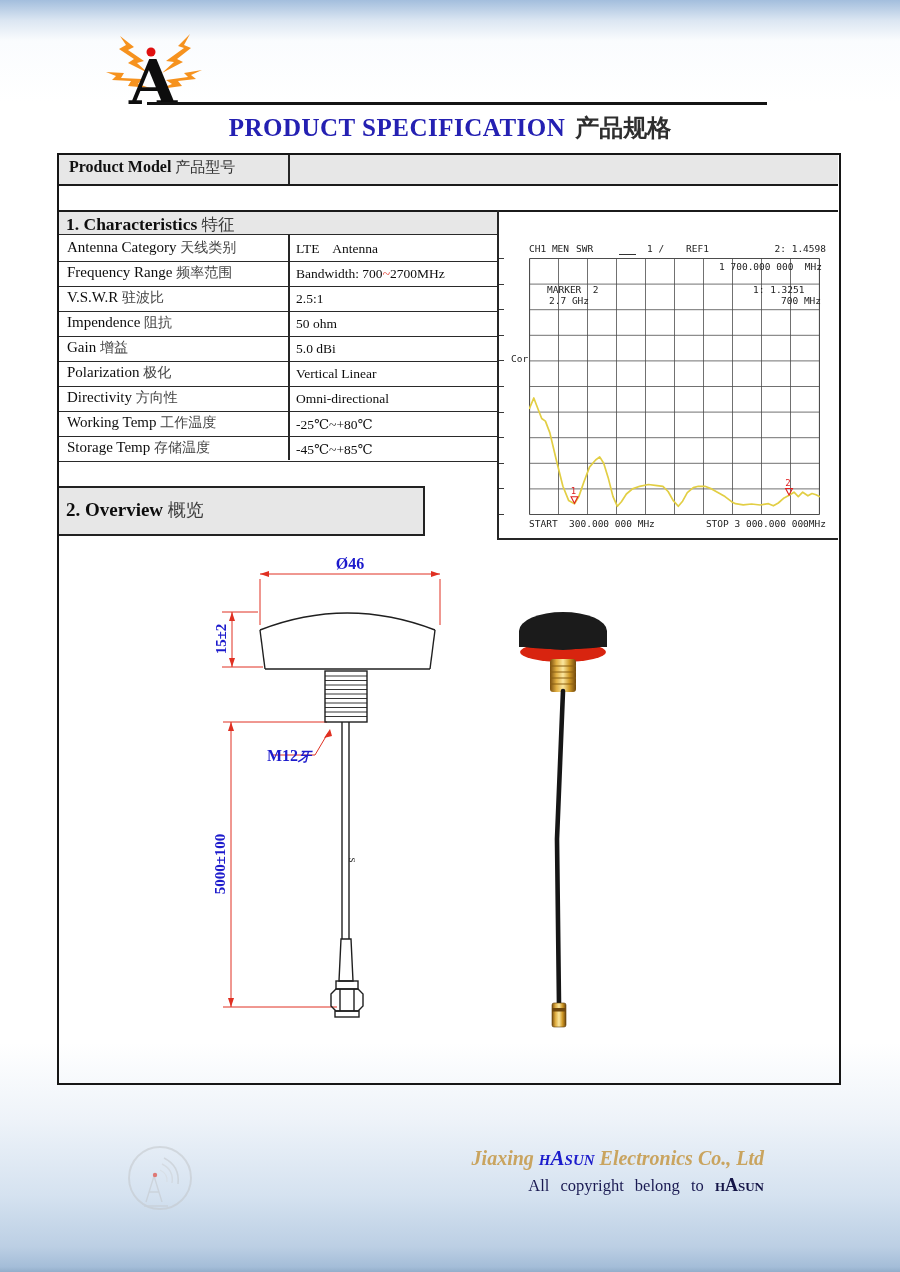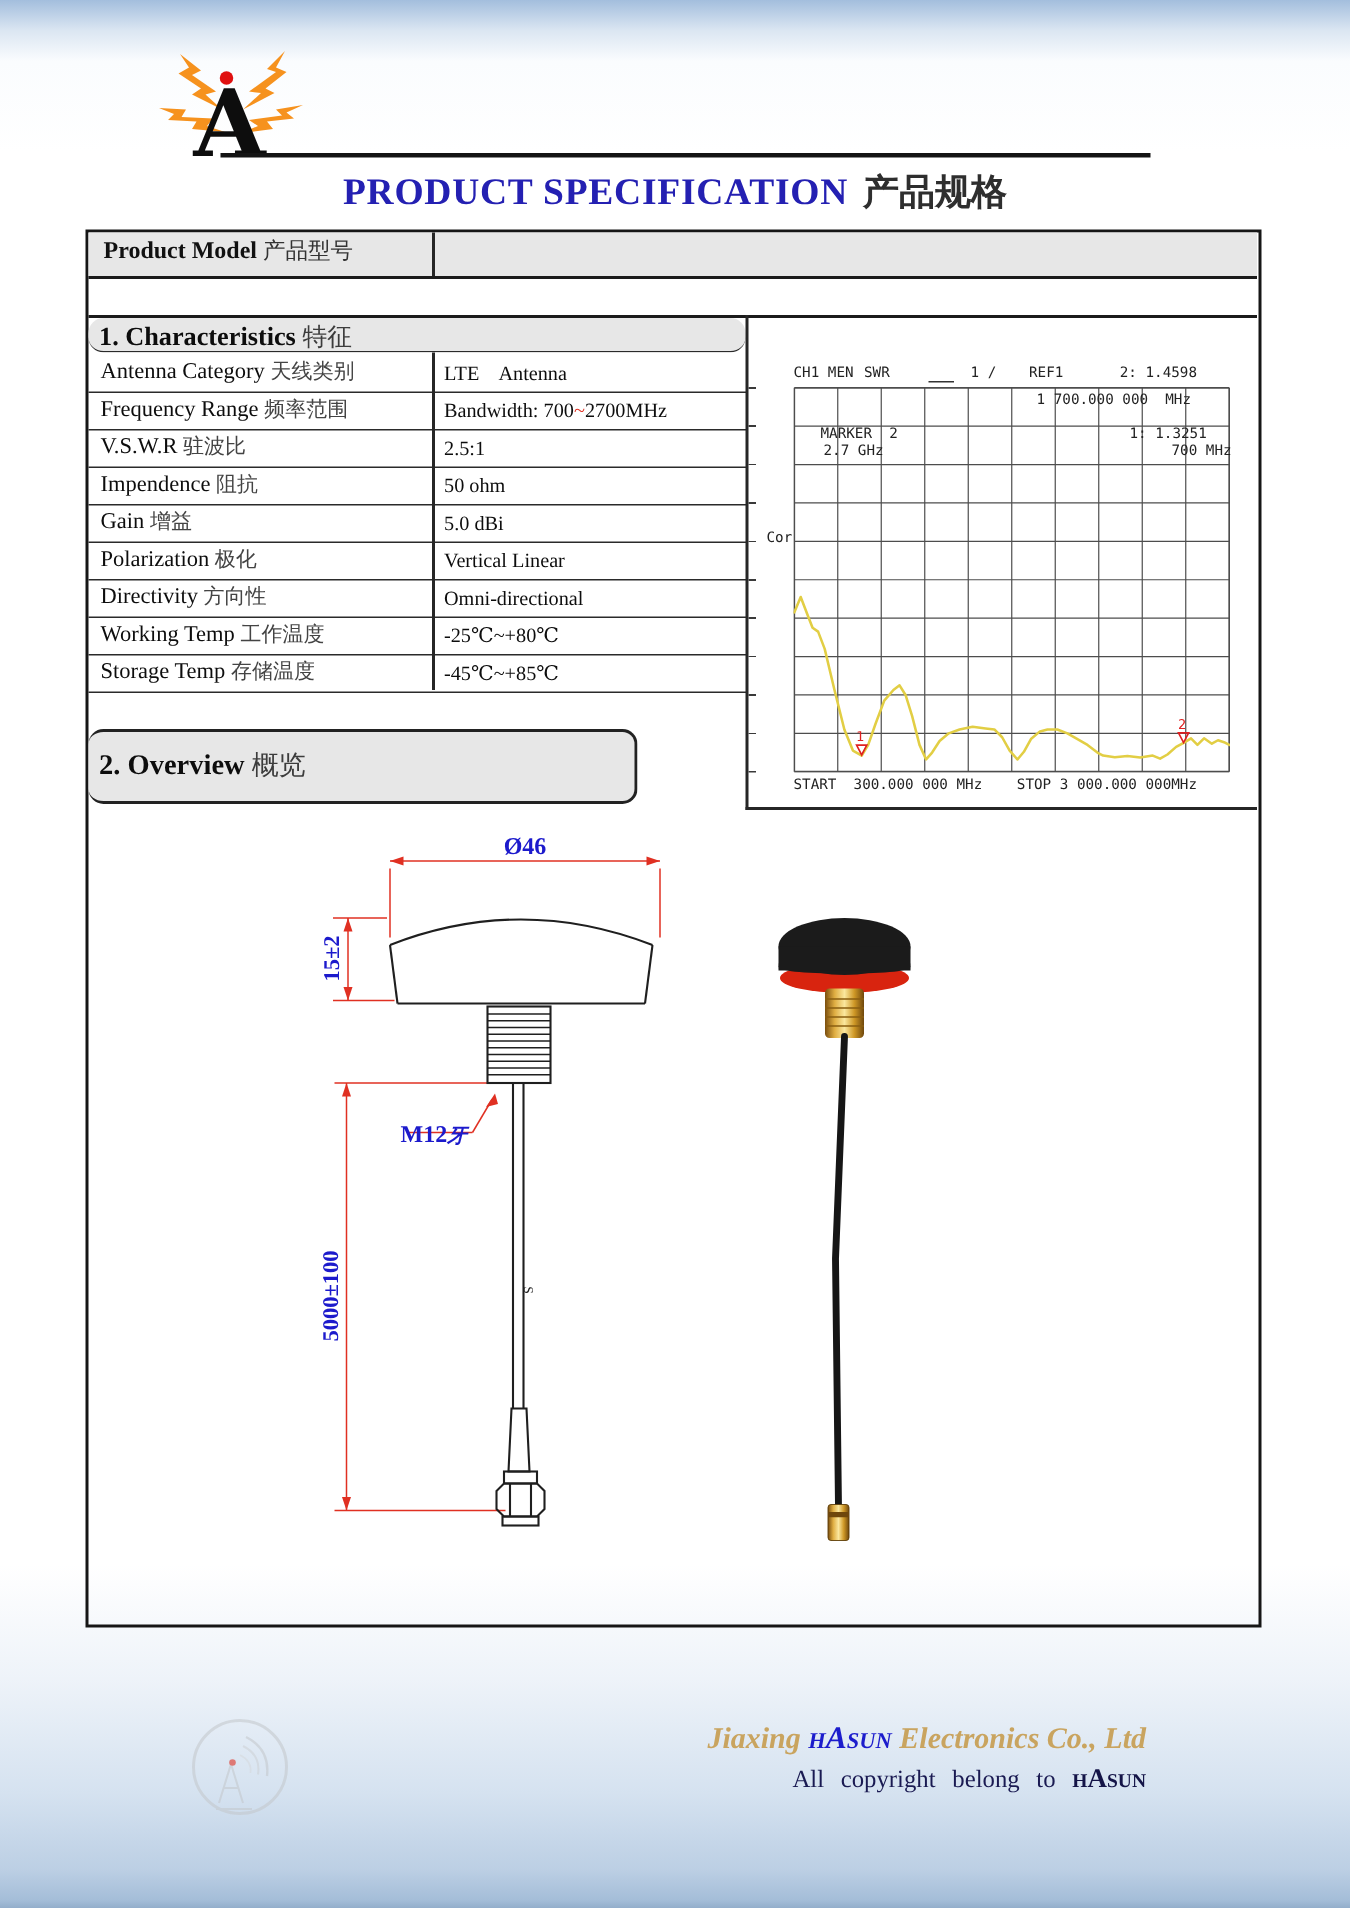--- a/index.html
+++ b/index.html
@@ -16,21 +16,21 @@
   .frame{left:57px;top:153px;width:784px;height:932px;border:2.5px solid #161616;box-sizing:border-box;background:transparent;}
   .cell-gray{background:#e7e7e7;}
   .pm-row{left:0;top:0;width:779px;height:29px;}
   .pm-label{left:10px;top:3px;font-size:16px;color:#111;}
   .pm-label b{font-weight:bold;}
   .pm-zh{font-weight:normal;color:#333;font-size:15px;}
   .pm-value{left:230px;top:4px;width:549px;text-align:center;font-size:15.5px;color:#111;}
   .vline{background:#262626;width:1.7px;}
   .hline2{background:#262626;height:1.7px;}
   .hline-bold{background:#1b1b1b;height:2.2px;}
-  .sec-head{font-size:17.5px;font-weight:bold;color:#0d0d0d;padding:2px 0 12px 7px;box-sizing:border-box;border-radius:10px;}
+  .sec-head{font-size:17.5px;font-weight:bold;color:#0d0d0d;padding:2px 0 12px 7px;box-sizing:border-box;}
   .sec-head .zh{font-weight:normal;color:#3c3c3c;font-size:16.5px;}
   .char-row{left:0;width:439px;height:25px;border-bottom:1.6px solid #2a2a2a;box-sizing:border-box;}
   .char-label{position:absolute;left:8px;top:2px;font-size:15px;color:#0d0d0d;white-space:pre;}
   .char-label .zh{color:#444;font-size:14px;}
   .char-val{position:absolute;left:237px;top:3.5px;font-size:13.5px;color:#0d0d0d;white-space:pre;}
   .red{color:#e03022;}
   
   .mono{font-family:"DejaVu Sans Mono","Liberation Mono",monospace;font-size:9.5px;color:#222;white-space:pre;}
   .ticks{width:5px;background:repeating-linear-gradient(180deg,#3a3a3a 0 1.1px,transparent 1.1px 25.6px);}
   
@@ -118,21 +118,21 @@
 
   <div class="abs cell-gray sec-head" style="left:0;top:331px;width:366px;height:50px;border:2px solid #222;border-left:none;box-sizing:border-box;padding-top:10px;font-size:19px;">
     <span>2. Overview</span>
     <span class="zh" style="font-size:18px;">概览</span>
   </div>
 
   <div class="abs vline" style="left:438px;top:55px;height:330px;"></div>
   <div class="abs hline2" style="left:438px;top:383px;width:341px;"></div>
   <div class="abs ticks" style="left:440px;top:103px;height:257px;"></div>
 
-  <div class="abs" style="left:470px;top:88px;width:269px;height:290px;">
+  <div class="abs" style="left:470px;top:88px;width:269px;height:290px;padding-left:28px;">
     <div class="abs mono" style="left:0;top:0;">CH1 MEN</div>
     <div class="abs mono" style="left:47px;top:0;">SWR</div>
     <div class="abs mono" style="left:118px;top:0;">1 /</div>
     <div class="abs mono" style="left:157px;top:0;">REF1</div>
     <div class="abs mono" style="right:0;top:0;">2: 1.4598</div>
     <div class="abs" style="left:90px;top:11px;width:17px;height:1.3px;background:#333;"></div>
 
     <svg class="abs" style="left:0;top:15px;" width="291" height="257" viewBox="0 0 291 257">
         <line x1="0.5" y1="0.5" x2="0.5" y2="256.5" stroke="#4d4d4d" stroke-width="1.2"></line>
         <line x1="29.5" y1="0.5" x2="29.5" y2="256.5" stroke="#4d4d4d" stroke-width="0.8"></line>

